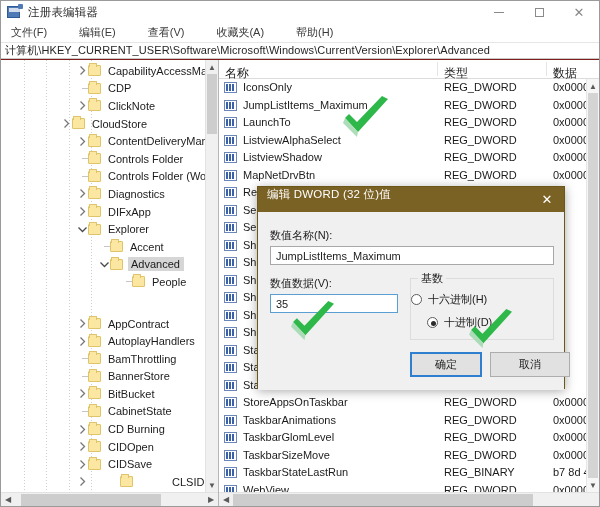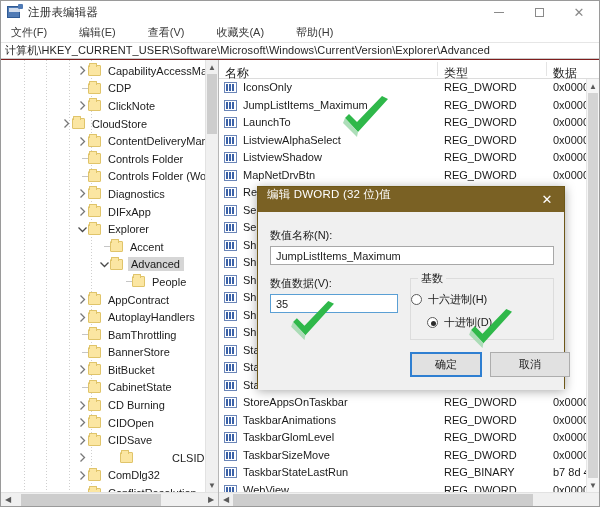--- a/index.html
+++ b/index.html
@@ -291,21 +291,21 @@
                 </svg>
               </span>
               <span class="folder"></span>
               <span class="lbl">Advanced</span>
             </div>
             <div class="tnode" style="padding-left: 120px;">
               <span class="tick"></span>
               <span class="folder"></span>
               <span class="lbl">People</span>
             </div>
-            <div class="tnode" style="padding-left: 76px;">
+            <div class="tnode" style="padding-left: 76px; margin-top: 24px;">
               <span class="chev">
                 <svg width="7" height="9" viewBox="0 0 7 9">
                   <path d="M1.5 0.5 L5.5 4.5 L1.5 8.5" fill="none" stroke="#787878" stroke-width="1.3"></path>
                 </svg>
               </span>
               <span class="folder"></span>
               <span class="lbl">AppContract</span>
             </div>
             <div class="tnode" style="padding-left: 76px;">
               <span class="chev">

